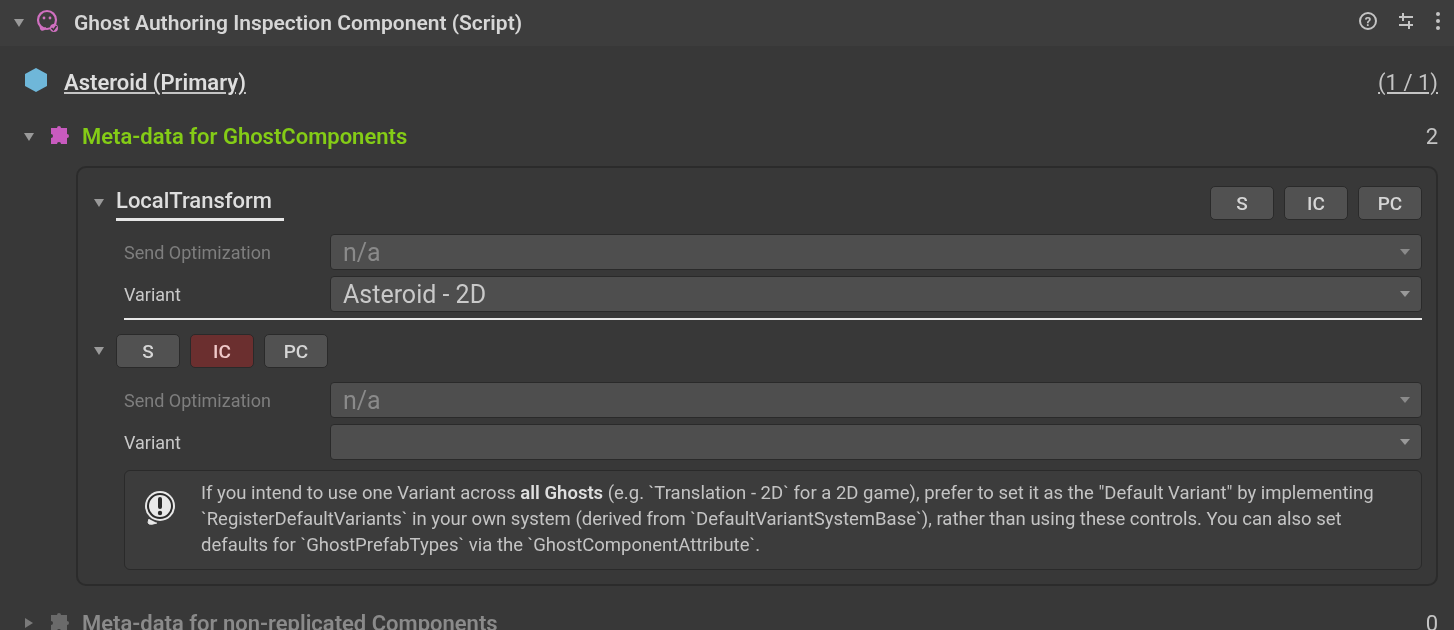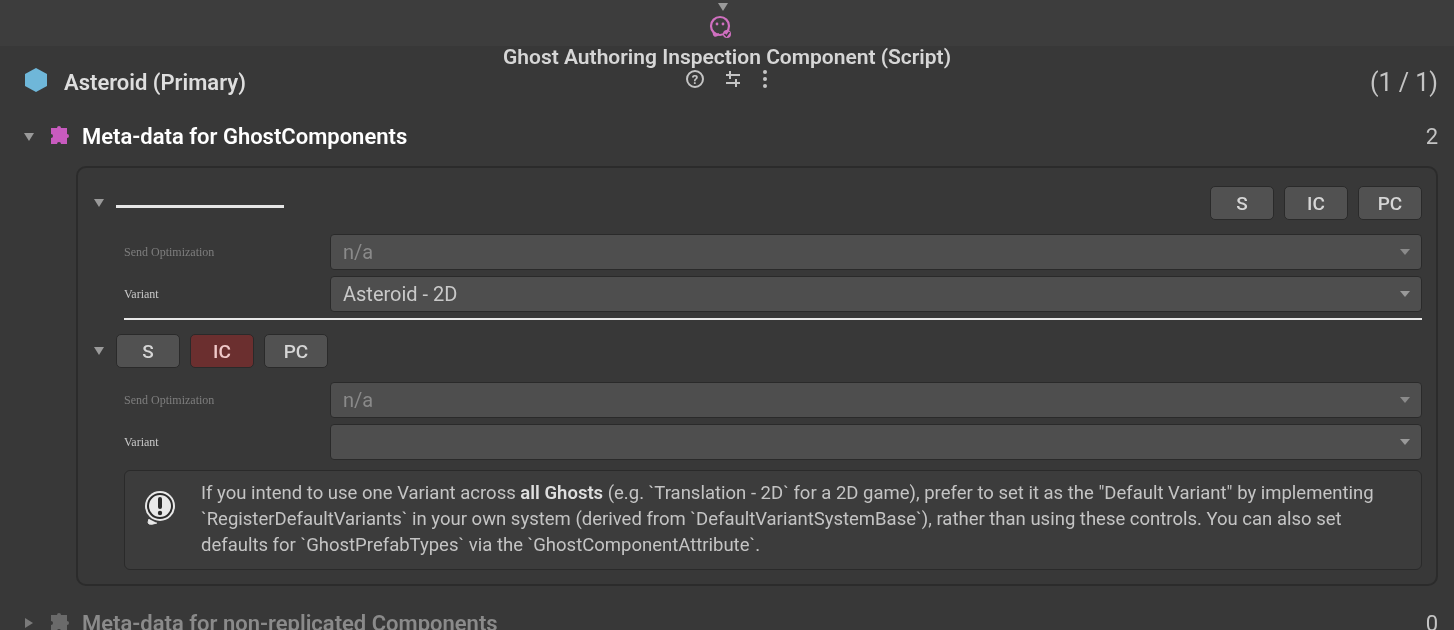--- a/index.html
+++ b/index.html
@@ -1,42 +1,42 @@
 <!DOCTYPE html>
 <html><head>
 <meta charset="utf-8">
 <style>
   * { box-sizing: border-box; margin: 0; padding: 0; font-family: -apple-system, BlinkMacSystemFont, "Segoe UI", Roboto, Arial, sans-serif; }
   body { background: #383838; color: #c4c4c4; width: 1454px; height: 630px; overflow: hidden; font-size: 19px; }
   
   .component-header {
     display: flex; align-items: center; height: 46px;
-    background: #3d3d3d; padding: 0 12px; flex-direction: column;
+    background: #3d3d3d; padding: 0 12px;
   }
   .component-header .foldout { margin-right: 8px; }
   .component-header .script-icon { margin-right: 14px; }
   .component-header .title { color: #d6d6d6; font-weight: 600; font-size: 21px; flex: 1; }
   .component-header .header-actions { display: flex; gap: 18px; align-items: center; }
   .header-action { color: #c4c4c4; cursor: pointer; }
 
   .body { padding: 6px 16px 10px 16px; }
 
   .entity-row {
-    display: flex; align-items: center; padding: 14px 0 14px 6px;
+    display: flex; align-items: center; padding: 14px 0 14px 6px; text-decoration: underline;
   }
   .hex-icon { margin-right: 14px; }
   .entity-name { color: #dedede; font-weight: 600; font-size: 22px; flex: 1; }
-  .entity-count { color: #c4c4c4; font-size: 25px; }
+  .entity-count { color: #c4c4c4; font-size: 22px; }
 
   .section-row {
     display: flex; align-items: center; padding: 8px 0 8px 6px;
   }
   .section-row .foldout { margin-right: 10px; }
   .puzzle-icon { margin-right: 10px; }
-  .section-title { color: #ffffff; font-weight: 600; font-size: 22px; flex: 1; }
+  .section-title { color: #84cc16; font-weight: 600; font-size: 22px; flex: 1; }
   .section-title.muted { color: #8a8a8a; }
   .section-count { color: #c4c4c4; font-size: 22px; }
 
   .panel {
     border: 2px solid #2b2b2b; border-radius: 10px;
     margin: 6px 0 14px 60px; padding: 14px 14px 14px 14px;
   }
 
   .comp-row { position: relative; }
   .comp-header {
@@ -55,26 +55,26 @@
   .badge {
     width: 64px; height: 34px; border-radius: 5px; background: #515151;
     color: #d6d6d6; display: flex; align-items: center; justify-content: center;
     font-size: 19px; font-weight: 500; border: 1px solid #2a2a2a; cursor: pointer;
   }
   .badge.active { background: #6b2f2f; color: #f0c9c9; }
 
   .field-row {
     display: flex; align-items: center; margin: 6px 0 6px 32px;
   }
-  .field-label { width: 206px; font-size: 12px; color: #c9c9c9; font-family: Liberation Serif, serif; }
+  .field-label { width: 206px; font-size: 18px; color: #c9c9c9; }
   .field-label.disabled { color: #7e7e7e; }
   .dropdown {
     flex: 1; background: #4e4e4e; border: 1px solid #2a2a2a; border-radius: 4px;
     height: 36px; display: flex; align-items: center; padding: 0 12px;
-    color: #c9c9c9; font-size: 20px; position: relative; cursor: pointer;
+    color: #c9c9c9; font-size: 25px; position: relative; cursor: pointer;
   }
   .dropdown.disabled { color: #8a8a8a; }
   .dropdown .chev { position: absolute; right: 10px; top: 50%; transform: translateY(-50%); }
   .highlight-line {
     height: 2px; background: #e8e8e8; margin: 4px 0 10px 32px;
   }
 
   .info-box {
     display: flex; gap: 18px; align-items: flex-start;
     border: 1px solid #2a2a2a; border-radius: 6px;
@@ -161,20 +161,21 @@
   <div class="panel">
 
     <div class="comp-row">
       <div class="comp-header">
         <span class="foldout">
           <svg width="14" height="14">
               <polygon points="2,3 12,3 7,11" fill="#9a9a9a"></polygon>
             </svg>
         </span>
         <span class="comp-name">
+          <span>LocalTransform</span>
           <span class="underline" style="width:168px"></span>
         </span>
         <div class="badge-group">
           <div class="badge">S</div>
           <div class="badge">IC</div>
           <div class="badge">PC</div>
         </div>
       </div>
       <div class="field-row">
         <span class="field-label disabled">Send Optimization</span>

